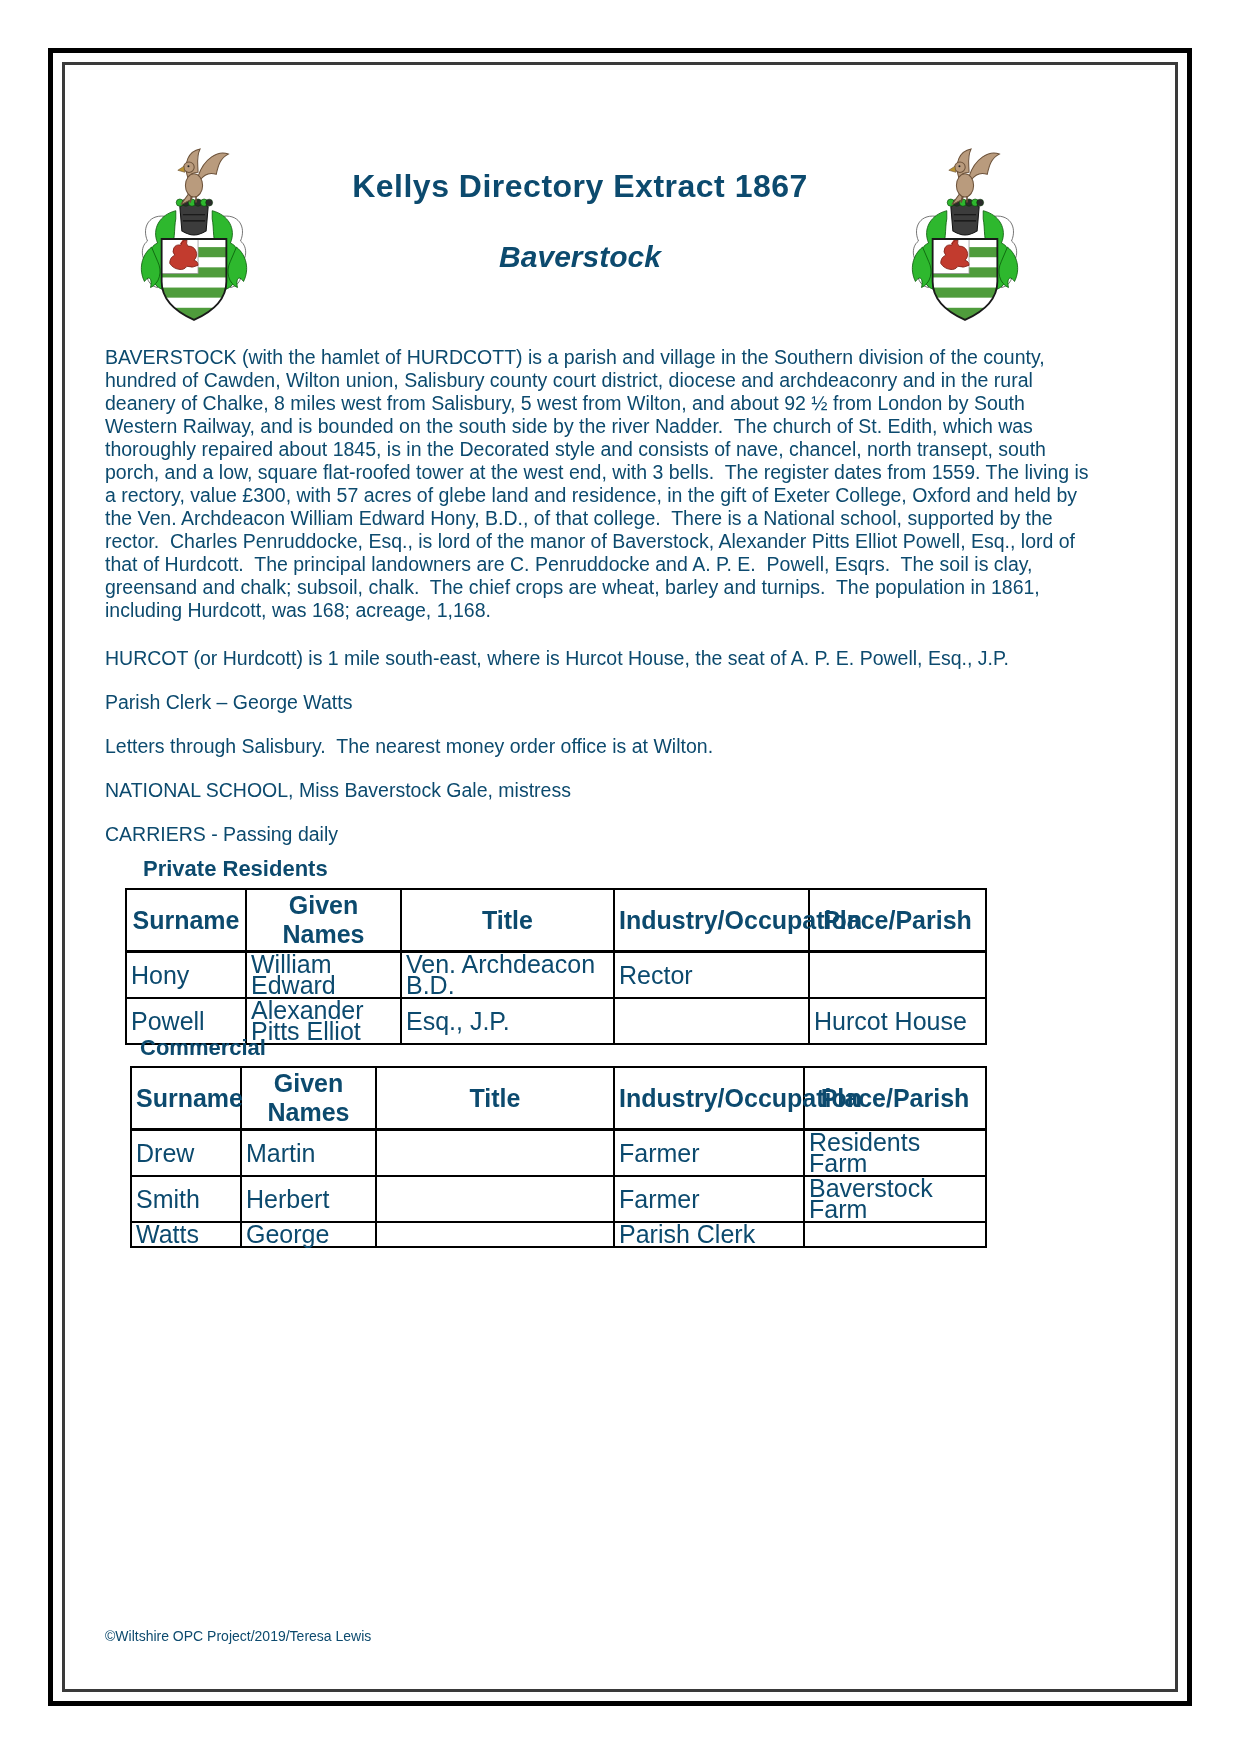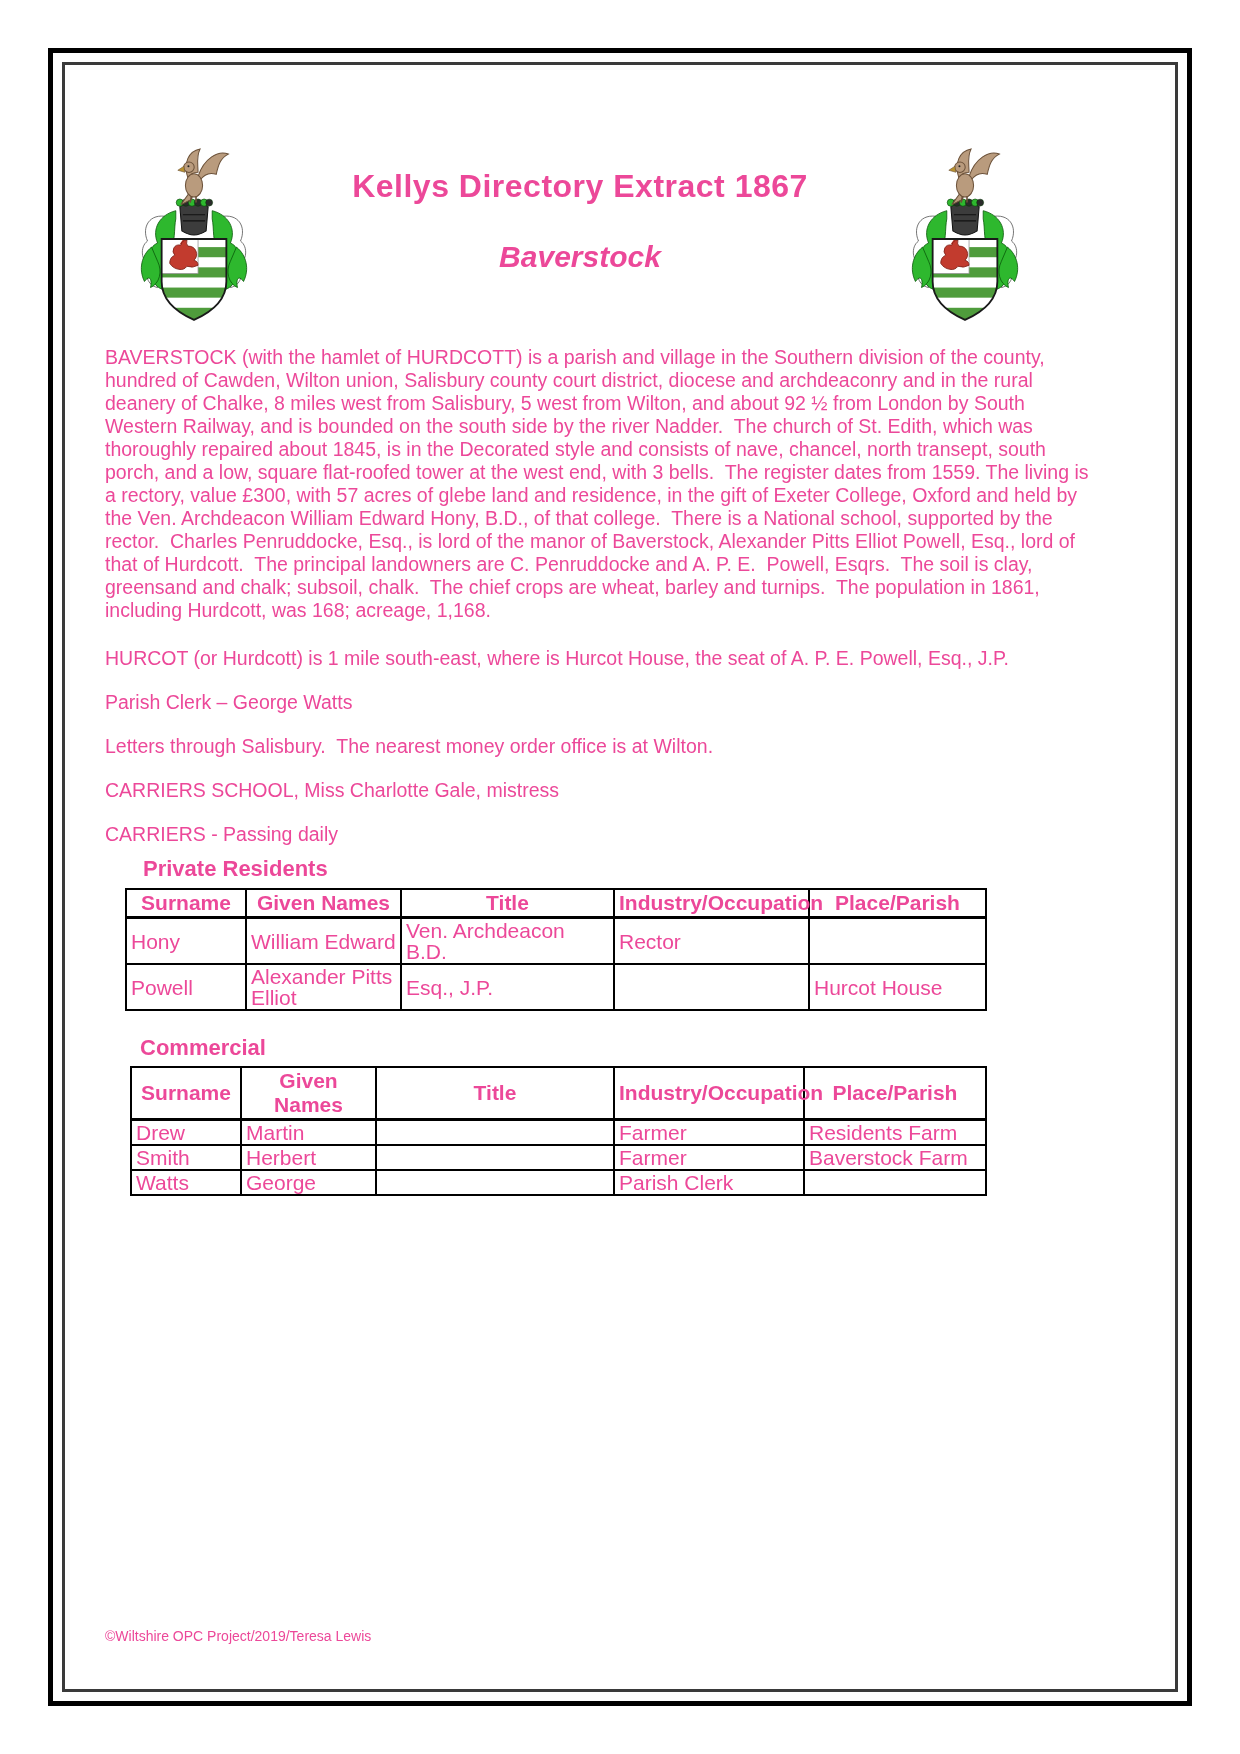--- a/index.html
+++ b/index.html
@@ -1,18 +1,18 @@
 <!DOCTYPE html>
 <html style="--mantling-green: #2eb82e; --shield-green: #4f9c3c; --dragon-red: #c23b2e; --bird-tan: #b99b7d; --helmet-gray: #3c3c3c;"><head>
 <meta charset="utf-8">
 <style>
   html,body{margin:0;padding:0;background:#fff;}
   .page{
     position:relative;width:1240px;height:1754px;background:#fff;
-    font-family:"Liberation Sans", sans-serif;color:#ec4899;overflow:hidden;
+    font-family:"Liberation Sans", sans-serif;color:#0c4a6e;overflow:hidden;
   }
   :root{
     --mantling-green:#2eb82e;--shield-green:#4f9c3c;--dragon-red:#c23b2e;
     --bird-tan:#b99b7d;--helmet-gray:#3c3c3c;
   }
   .border-outer{position:absolute;left:48px;top:48px;right:48px;bottom:48px;border:5px solid #000;}
   .border-inner{position:absolute;left:62px;top:62px;right:62px;bottom:62px;border:3px solid #3a3a3a;}
   .crest{position:absolute;top:146px;width:124px;height:182px;}
   .crest-left{left:132px;}
   .crest-right{left:903px;}
@@ -31,21 +31,21 @@
   }
   .bodytext p{margin:0 0 21px 0;white-space:pre-wrap;}
   .bodytext p.main{margin-bottom:25px;}
   .section-heading{
     position:absolute;font-size:22px;font-weight:bold;
   }
   .heading-private{left:143px;top:856px;}
   .heading-commercial{left:140px;top:1035px;}
   table.dir{
     position:absolute;border-collapse:collapse;table-layout:fixed;
-    font-size:21px;background:#fff;
+    font-size:25px;background:#fff;
   }
   table.dir,table.dir th,table.dir td{border:2px solid #000;}
   table.dir thead th{border-bottom:3px solid #000;font-weight:bold;text-align:center;padding:1px 4px;}
   table.dir td{padding:1px 4px;vertical-align:middle;text-align:left;line-height:21px;}
   .table-private{left:125px;top:888px;width:860px;}
   .table-commercial{left:130px;top:1066px;width:855px;}
   tr.h26{height:26px;} tr.h25{height:25px;} tr.h24{height:24px;} tr.h46{height:46px;border-radius:11px;}
   .footer{
     position:absolute;left:105px;top:1628px;font-size:14px;
   }
@@ -136,21 +136,21 @@
   </div>
 
   <div class="title">Kellys Directory Extract 1867</div>
   <div class="subtitle">Baverstock</div>
 
   <div class="bodytext">
     <p class="main">BAVERSTOCK (with the hamlet of HURDCOTT) is a parish and village in the Southern division of the county, hundred of Cawden, Wilton union, Salisbury county court district, diocese and archdeaconry and in the rural deanery of Chalke, 8 miles west from Salisbury, 5 west from Wilton, and about 92 ½ from London by South Western Railway, and is bounded on the south side by the river Nadder.  The church of St. Edith, which was thoroughly repaired about 1845, is in the Decorated style and consists of nave, chancel, north transept, south porch, and a low, square flat-roofed tower at the west end, with 3 bells.  The register dates from 1559. The living is a rectory, value £300, with 57 acres of glebe land and residence, in the gift of Exeter College, Oxford and held by the Ven. Archdeacon William Edward Hony, B.D., of that college.  There is a National school, supported by the rector.  Charles Penruddocke, Esq., is lord of the manor of Baverstock, Alexander Pitts Elliot Powell, Esq., lord of that of Hurdcott.  The principal landowners are C. Penruddocke and A. P. E.  Powell, Esqrs.  The soil is clay, greensand and chalk; subsoil, chalk.  The chief crops are wheat, barley and turnips.  The population in 1861, including Hurdcott, was 168; acreage, 1,168.</p>
     <p>HURCOT (or Hurdcott) is 1 mile south-east, where is Hurcot House, the seat of A. P. E. Powell, Esq., J.P.</p>
     <p>Parish Clerk – George Watts</p>
     <p>Letters through Salisbury.  The nearest money order office is at Wilton.</p>
-    <p>CARRIERS SCHOOL, Miss Charlotte Gale, mistress</p>
+    <p>NATIONAL SCHOOL, Miss Baverstock Gale, mistress</p>
     <p>CARRIERS - Passing daily</p>
   </div>
 
   <div class="section-heading heading-private">Private Residents</div>
   <table class="dir table-private">
     <colgroup>
       <col style="width:120px">
         <col style="width:155px">
         <col style="width:213px">
         <col style="width:195px">

